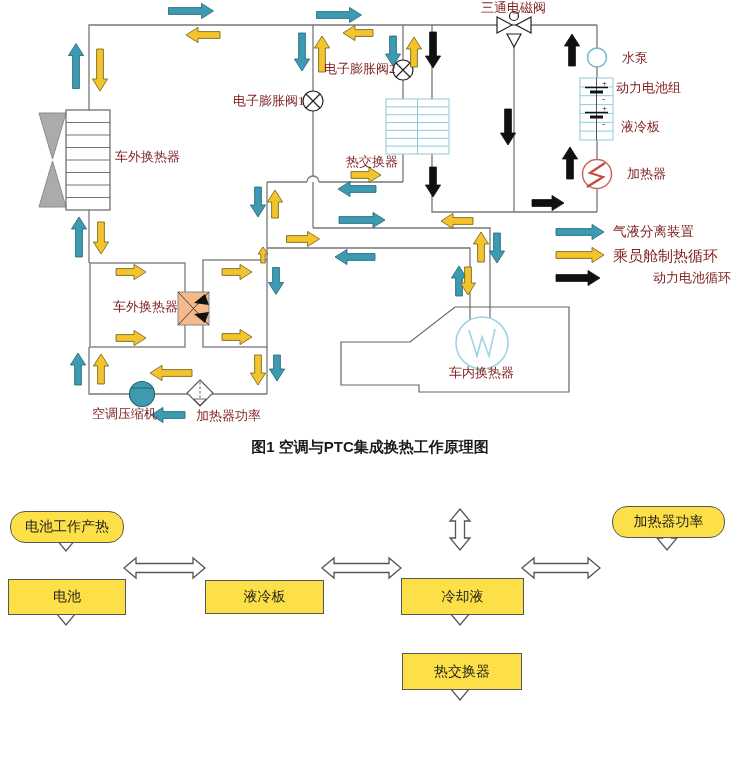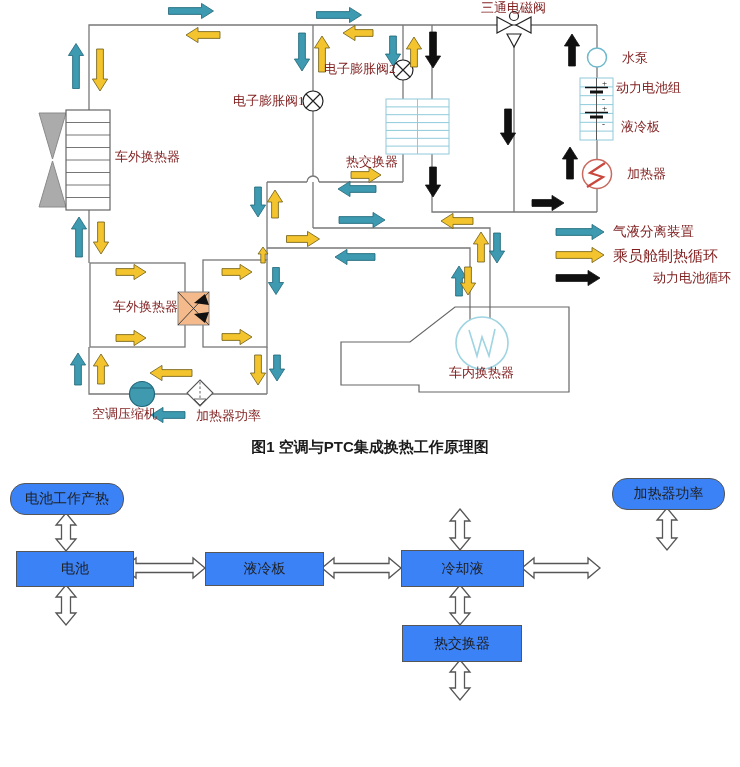--- a/index.html
+++ b/index.html
@@ -2,22 +2,22 @@
 <html><head>
 <meta charset="utf-8">
 <style>
   html,body{margin:0;padding:0;background:#fff;}
   #stage{position:relative;width:740px;height:767px;background:#fff;overflow:hidden;
          font-family:"Liberation Serif", serif;color:#222;}
   .lbl{position:absolute;font-size:13px;white-space:nowrap;color:#7f1d1d;line-height:1.1;}
   .cap{position:absolute;left:0;width:740px;text-align:center;font-weight:bold;font-size:15px;
        color:#1a1a1a;font-family:"Liberation Sans", sans-serif;}
   svg{position:absolute;left:0;}
-  .n{position:absolute;border:1.5px solid #565656;background:#3b82f6;display:flex;align-items:center;
-     justify-content:center;font-size:14px;color:#1e1e1e;white-space:nowrap;}
+  .n{position:absolute;border:1.5px solid #565656;background:#fde047;display:flex;align-items:center;
+     justify-content:center;font-size:14px;color:#1e1e1e;white-space:nowrap;margin-top:28px;}
   .rd{border-radius:15px;}
   .pipe{stroke:#787878;stroke-width:1.3;fill:none;}
   .grid{stroke:#8fcadb;stroke-width:1;fill:none;}
 </style>
 </head>
 <body>
 
 <div id="stage">
 
   <svg id="fig1svg" style="top:0" width="740" height="465" viewBox="0 0 740 465">
@@ -189,19 +189,19 @@
       <polygon points="322,98 334,108 334,102.5 389,102.5 389,108 401,98 389,88 389,93.5 334,93.5 334,88" fill="#ffffff" stroke="#565656" stroke-width="1.3"></polygon>
       <polygon points="460,39 470,51 464.5,51 464.5,68 470,68 460,80 450,68 455.5,68 455.5,51 450,51" fill="#ffffff" stroke="#565656" stroke-width="1.3"></polygon>
       <polygon points="522,98 534,108 534,102.5 588,102.5 588,108 600,98 588,88 588,93.5 534,93.5 534,88" fill="#ffffff" stroke="#565656" stroke-width="1.3"></polygon>
       <polygon points="667,38 677,50 671.5,50 671.5,68 677,68 667,80 657,68 662.5,68 662.5,50 657,50" fill="#ffffff" stroke="#565656" stroke-width="1.3"></polygon>
       <polygon points="460,115 470,127 464.5,127 464.5,143 470,143 460,155 450,143 455.5,143 455.5,127 450,127" fill="#ffffff" stroke="#565656" stroke-width="1.3"></polygon>
       <polygon points="460,190 470,202 464.5,202 464.5,218 470,218 460,230 450,218 455.5,218 455.5,202 450,202" fill="#ffffff" stroke="#565656" stroke-width="1.3"></polygon>
     </g>
   </svg>
 
   <div class="n rd" style="left:10px;top:483px;width:112px;height:30px">电池工作产热</div>
-  <div class="n" style="left:16px;top:551px;width:116px;height:34px">电池</div>
+  <div class="n" style="left:8px;top:551px;width:116px;height:34px">电池</div>
   <div class="n" style="left:205px;top:552px;width:117px;height:32px">液冷板</div>
   <div class="n rd" style="left:612px;top:478px;width:111px;height:30px">加热器功率</div>
   <div class="n" style="left:401px;top:550px;width:121px;height:35px">冷却液</div>
   <div class="n" style="left:402px;top:625px;width:118px;height:35px">热交换器</div>
 
 </div>
 
 </body></html>

